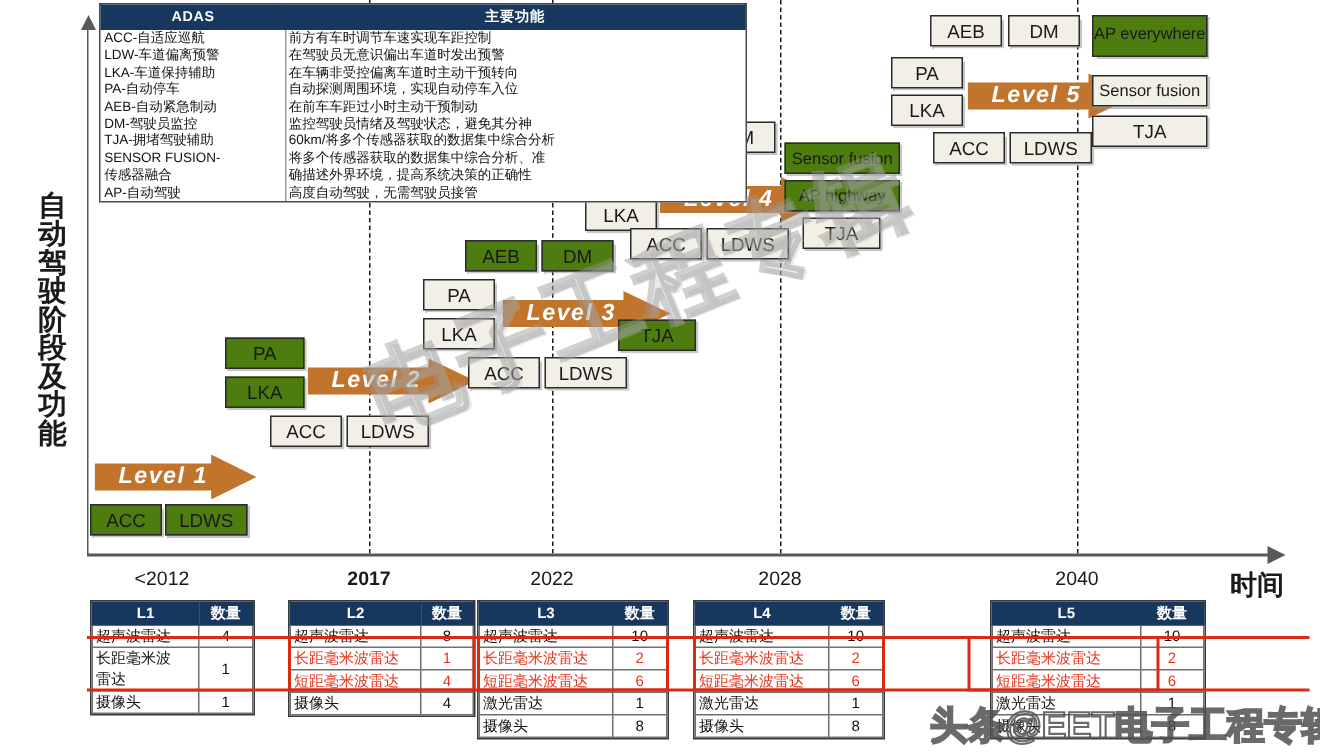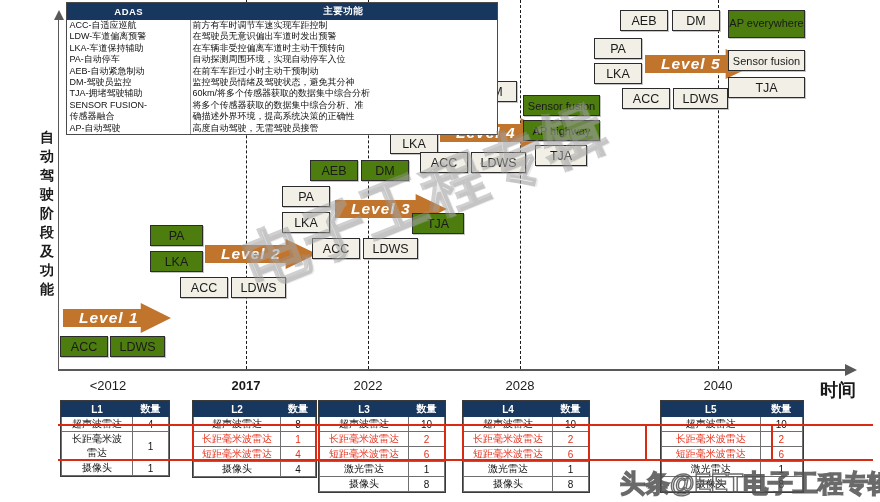--- a/index.html
+++ b/index.html
@@ -89,26 +89,25 @@
     position:absolute;left:845px;top:363.5px;
     width:0;height:0;
     border-top:6px solid transparent;
     border-bottom:6px solid transparent;
     border-left:12px solid #595959;
     z-index:5;
   }
   .y-label{
     position:absolute;left:24px;top:128px;
     width:22px;
-    font-size:14px;font-weight:bold;color:#1a1a1a;
+    font-size:19px;font-weight:bold;color:#1a1a1a;
     line-height:19px;
     text-align:center;
     letter-spacing:0px;
     z-index:6;
-    margin-left:12px;
   }
   .x-label{
     position:absolute;left:820px;top:378px;
     font-size:18px;font-weight:bold;color:#1a1a1a;
     z-index:6;
   }
   .tick-label{
     position:absolute;top:378px;
     font-size:13px;color:#1a1a1a;
     text-align:center;
@@ -172,21 +171,20 @@
     border:1px solid #17375E;
     padding:0px;height:13px;
     text-align:center;
   }
   .cnt th.qty{border-left:1px solid #8aa5c6;}
   .cnt td{
     font-size:10px;color:#111;
     border:1px solid #6f6f6f;
     padding:0 2px;height:13px;
     white-space:nowrap;
-    text-align:center;
   }
   .cnt td.num{text-align:center;width:34px;}
   .cnt td.red{color:#E8301B;}
 
   
   .redbox{
     position:absolute;
     border:2px solid #D92B14;
     z-index:45;
     pointer-events:none;

